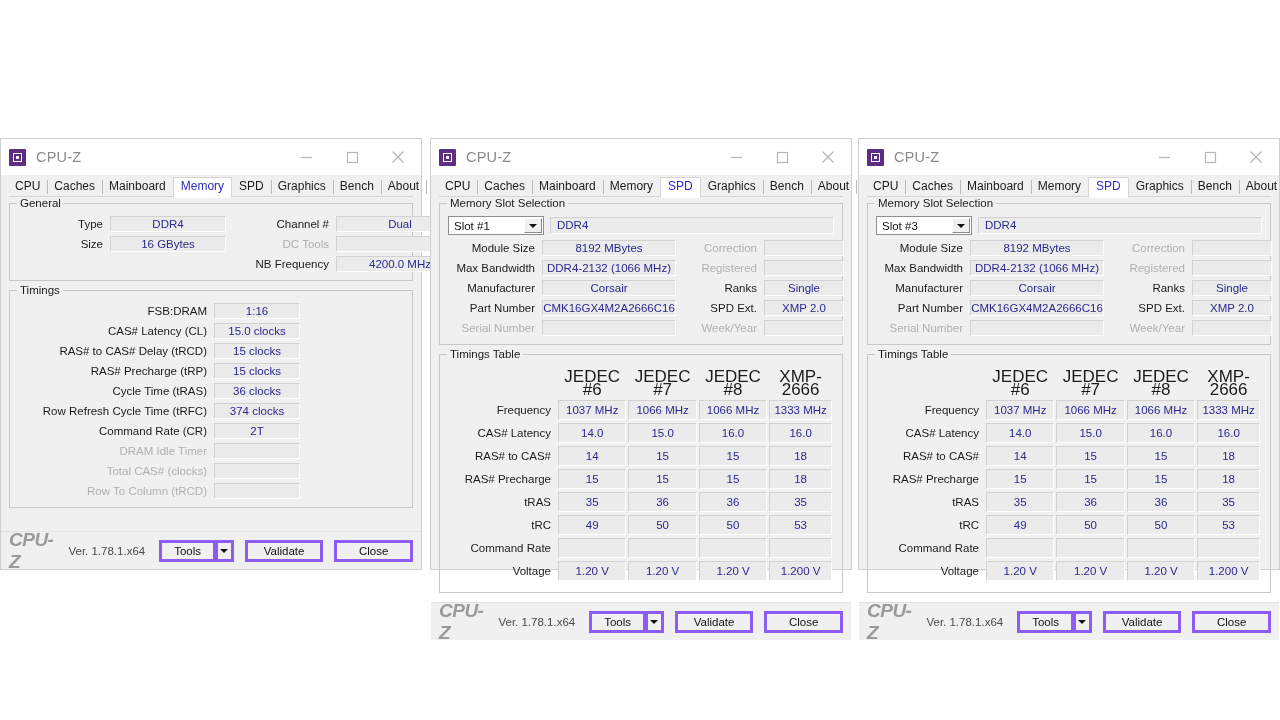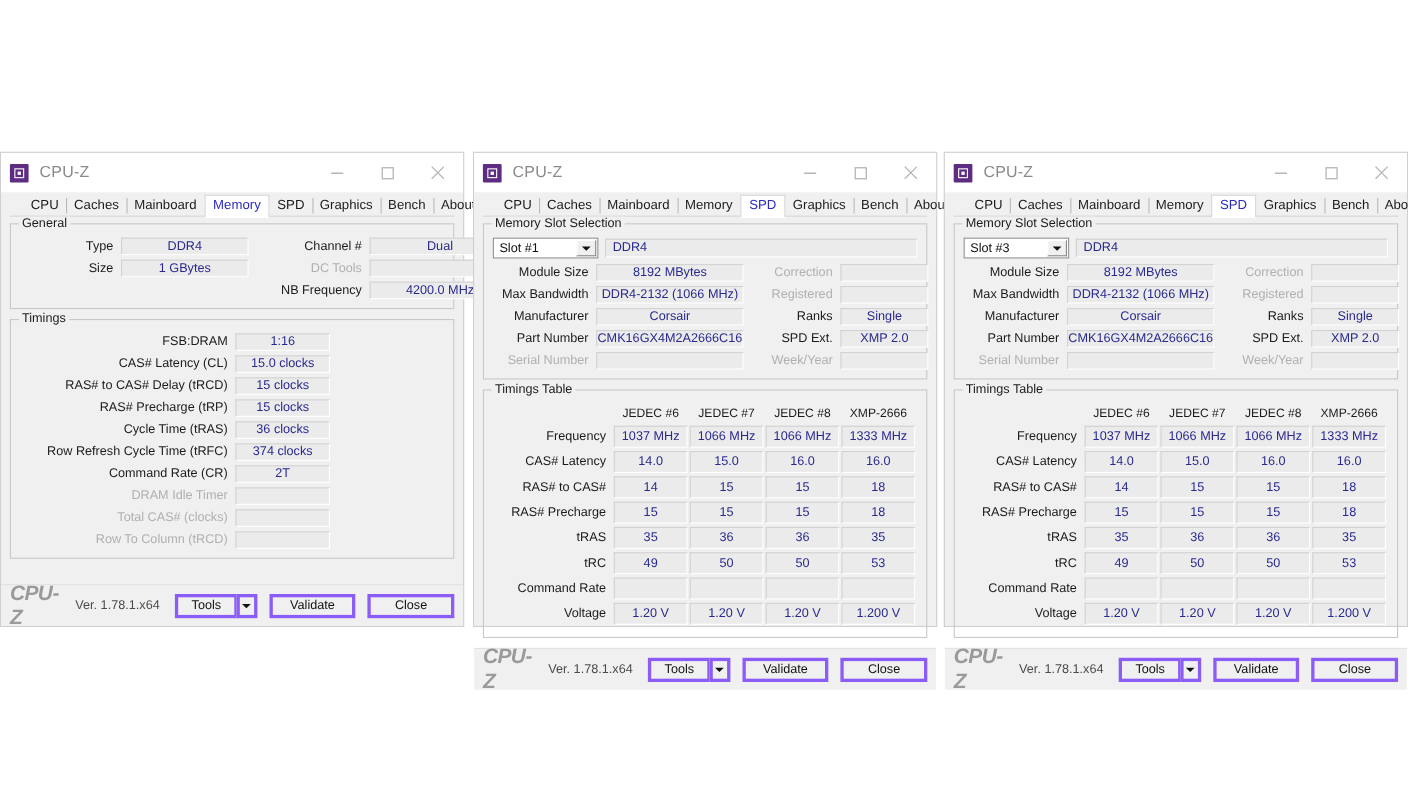--- a/index.html
+++ b/index.html
@@ -67,21 +67,21 @@
     color: #b6b6b6;
   }
   .wc svg { display:block; }
 
   
   .tabstrip {
     height: 22px;
     flex: 0 0 auto;
     display: flex;
     align-items: flex-end;
-    padding: 0 20px;
+    padding: 0 7px;
     position: relative;
     background: #f0f0f0;
     box-sizing: border-box;
   }
   .tabstrip::after {
     content:""; position:absolute; left:8px; right:8px; bottom:0;
     height:1px; background:#d6d6d6;
   }
   .tab {
     font-size: 12px;
@@ -223,21 +223,21 @@
   .spd-left { width: 228px; }
   .spd-left .lbl { width: 94px; }
   .spd-left .fld { width: 134px; }
   .spd-right { margin-left: 10px; flex: 1 1 auto; }
   .spd-right .lbl { width: 78px; }
   .spd-right .fld { width: 80px; }
 
   
   .ttable { width: 100%; border-collapse: separate; border-spacing: 2px 3px; }
   .ttable th {
-    font-size: 11px;
+    font-size: 17px;
     font-weight: normal;
     color: #1b1b1b;
     text-align: center;
     padding: 0 0 1px 0;
     line-height: 13px;
   }
   .ttable td.rowlbl {
     font-size: 11.5px;
     color: #1b1b1b;
     text-align: right;
@@ -356,21 +356,21 @@
       <div class="group w1-general">
         <div class="legend">General</div>
         <div class="gen-cols">
           <div class="w1-gen-left">
             <div class="row">
               <div class="lbl">Type</div>
               <div class="fld">DDR4</div>
             </div>
             <div class="row">
               <div class="lbl">Size</div>
-              <div class="fld">1 GBytes</div>
+              <div class="fld">16 GBytes</div>
             </div>
           </div>
           <div class="gen-right">
             <div class="row">
               <div class="lbl">Channel #</div>
               <div class="fld">Dual</div>
             </div>
             <div class="row">
               <div class="lbl dim">DC Tools</div>
               <div class="fld empty"></div>

